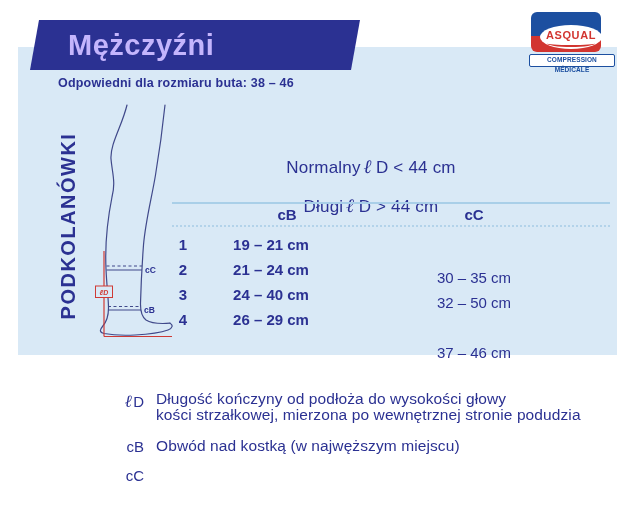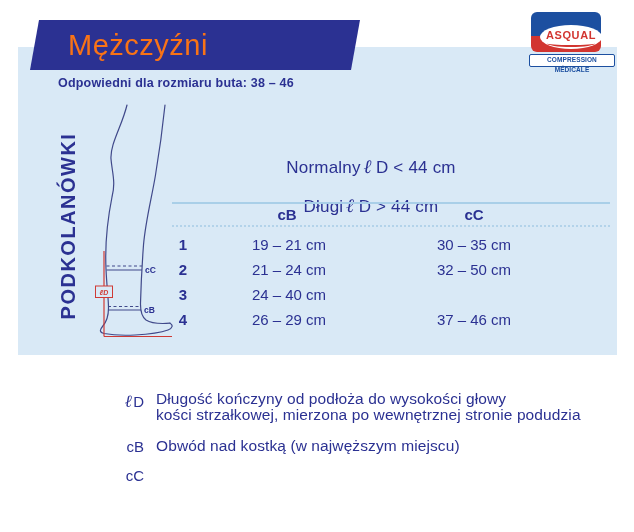--- a/index.html
+++ b/index.html
@@ -10,22 +10,22 @@
     color:#2b3192;
   }
   
   .panel{position:absolute;left:18px;top:47px;width:599px;height:308px;background:#d9e9f6;}
   
   .banner{
     position:absolute;left:30px;top:20px;width:330px;height:50px;background:#2b3192;
     clip-path:polygon(9px 0,100% 0,calc(100% - 9px) 100%,0 100%);
   }
   .banner .title{
-    display:block;padding-left:38px;line-height:50px;font-size:29px;font-weight:400;
-    color:#f97316;letter-spacing:.5px;
+    display:block;padding-left:38px;line-height:50px;font-size:29px;font-weight:700;
+    color:#c4b5fd;letter-spacing:.5px;
   }
   .subtitle{position:absolute;left:58px;top:76px;font-size:12.5px;font-weight:700;letter-spacing:.2px;}
   
   .logo-badge{position:absolute;left:531px;top:12px;width:70px;height:40px;border-radius:6px;overflow:hidden;}
   .logo-top{position:absolute;left:0;top:0;width:100%;height:24px;background:#1c4fa0;}
   .logo-bottom{position:absolute;left:0;top:24px;width:100%;height:16px;background:#d23530;}
   .logo-oval{
     position:absolute;left:9px;top:13px;width:62px;height:24px;background:#ffffff;border-radius:50%;
     display:flex;align-items:center;justify-content:center;flex-direction:column;
   }
@@ -50,22 +50,22 @@
   .script-ell{font-family:"DejaVu Serif",serif;font-style:italic;font-weight:700;font-size:19px;padding:0 4px 0 3px;}
   
   .rule-solid{position:absolute;left:172px;top:202px;width:438px;border-top:2px solid #a9cfe8;}
   .rule-dotted{position:absolute;left:172px;top:225px;width:438px;border-top:2px dotted #b3d3ea;}
   .thead{position:absolute;left:172px;top:206px;width:438px;height:18px;}
   .thead .col-cb{position:absolute;left:42px;width:146px;text-align:center;font-size:15px;font-weight:700;}
   .thead .col-cc{position:absolute;left:229px;width:146px;text-align:center;font-size:15px;font-weight:700;}
   .tbody{position:absolute;left:172px;top:232px;width:438px;}
   .trow{position:relative;height:25px;line-height:25px;}
   .trow .num{position:absolute;left:0;width:22px;text-align:center;font-size:15px;font-weight:700;}
-  .trow .cb{position:absolute;left:44px;width:146px;text-align:center;font-size:15px;font-weight:400;}
-  .trow .cc{position:absolute;left:229px;width:146px;text-align:center;font-size:15px;font-weight:500;}
+  .trow .cb{position:absolute;left:26px;width:146px;text-align:center;font-size:15px;font-weight:700;}
+  .trow .cc{position:absolute;left:229px;width:146px;text-align:center;font-size:15px;font-weight:500;margin-top:33px;}
   
   .legend-item{position:absolute;left:108px;width:500px;display:flex;}
   .legend-sym{width:36px;text-align:right;flex:none;font-size:15px;font-weight:500;padding-right:12px;}
   .legend-sym .script-ell{font-size:17px;padding:0 1px 0 0;}
   .legend-text{font-size:15.5px;font-weight:400;line-height:16px;letter-spacing:.1px;}
 </style>
 </head>
 <body>
 
 <div class="stage">

